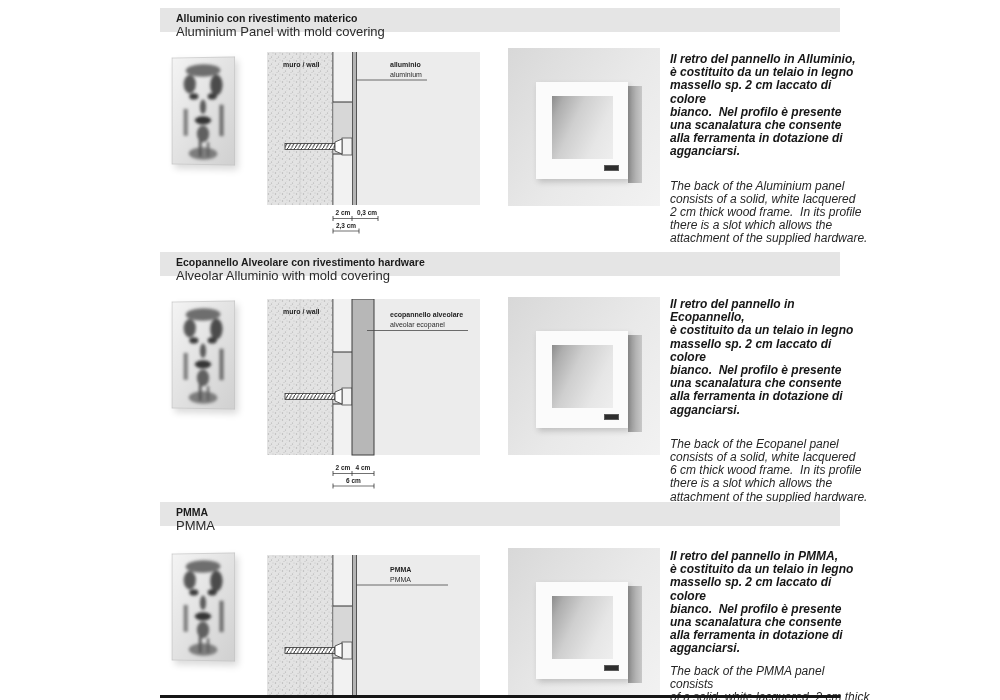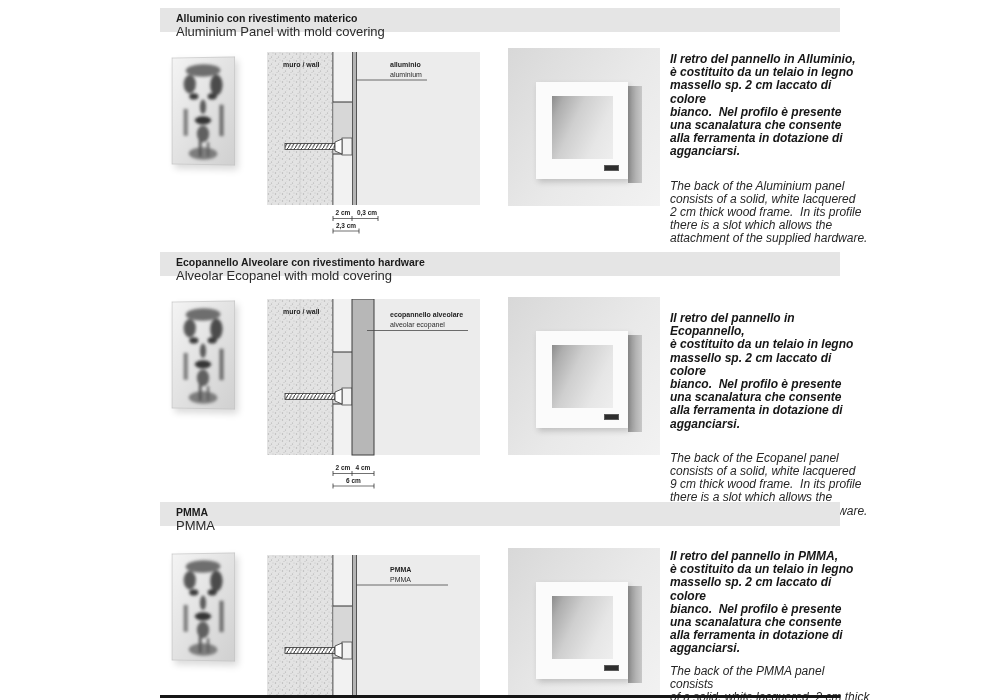--- a/index.html
+++ b/index.html
@@ -138,21 +138,21 @@
 agganciarsi.</div>
     <div class="en">The back of the Aluminium panel
 consists of a solid, white lacquered
 2 cm thick wood frame.  In its profile
 there is a slot which allows the
 attachment of the supplied hardware.</div>
   </div>
 
   <div class="hdr" style="top:252px">
     <div class="t">Ecopannello Alveolare con rivestimento hardware</div>
-    <div class="s">Alveolar Ecopanel with mold covering</div>
+    <div class="s">Alveolar Alluminio with mold covering</div>
   </div>
 
   <div class="art" style="top:301px">
     <svg viewBox="0 0 62 104" preserveAspectRatio="none">
       <rect width="62" height="104" fill="url(#artGrad)"></rect>
       <g filter="url(#artBlur)">
         <ellipse cx="31" cy="13" rx="17" ry="6" fill="#6e6e6e"></ellipse>
         <ellipse cx="18" cy="26" rx="6" ry="9" fill="#585858"></ellipse>
         <ellipse cx="44" cy="27" rx="6" ry="10" fill="#4c4c4c"></ellipse>
         <ellipse cx="22" cy="38" rx="4.5" ry="3" fill="#3a3a3a"></ellipse>
@@ -201,31 +201,31 @@
   </svg>
 
   <div class="photo" style="top:297px">
     <div class="frame-side"></div>
     <div class="frame">
       <div class="hole"></div>
       <div class="badge"></div>
     </div>
   </div>
 
-  <div class="desc" style="top:312px">
+  <div class="desc" style="top:298px">
     <div class="it">Il retro del pannello in Ecopannello,
 è costituito da un telaio in legno
 massello sp. 2 cm laccato di colore
 bianco.  Nel profilo è presente
 una scanalatura che consente
 alla ferramenta in dotazione di
 agganciarsi.</div>
     <div class="en">The back of the Ecopanel panel
 consists of a solid, white lacquered
-9 cm thick wood frame.  In its profile
+6 cm thick wood frame.  In its profile
 there is a slot which allows the
 attachment of the supplied hardware.</div>
   </div>
 
   <div class="hdr" style="top:502px">
     <div class="t">PMMA</div>
     <div class="s">PMMA</div>
   </div>
 
   <div class="art" style="top:553px">

